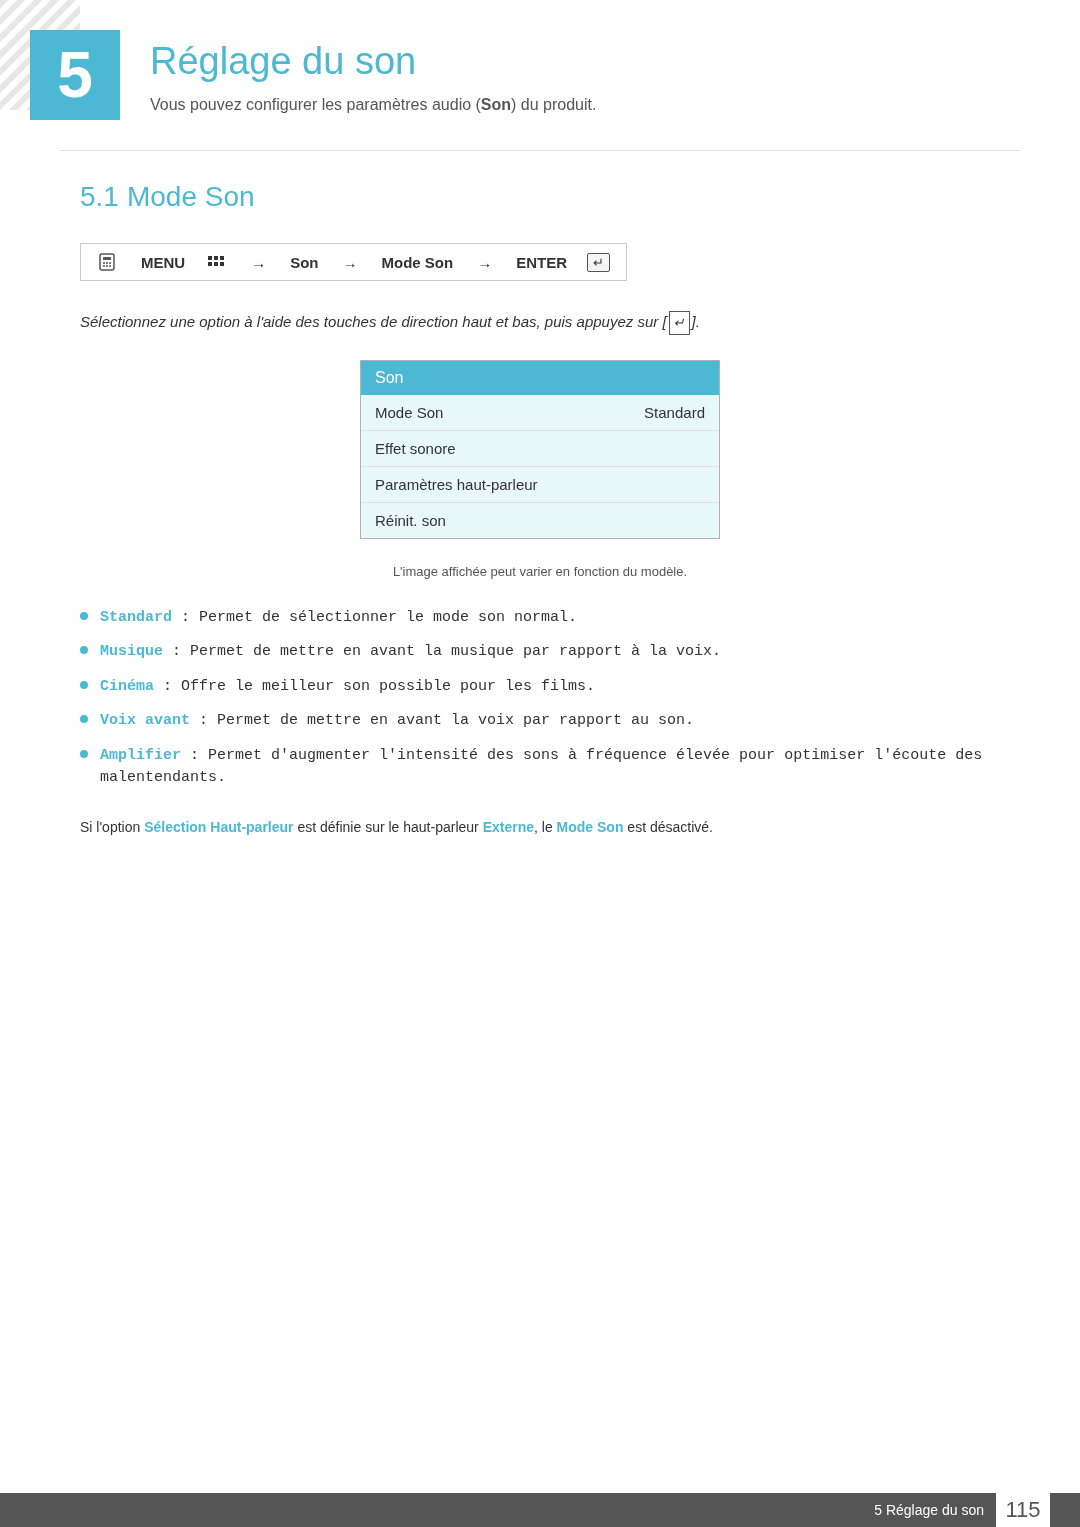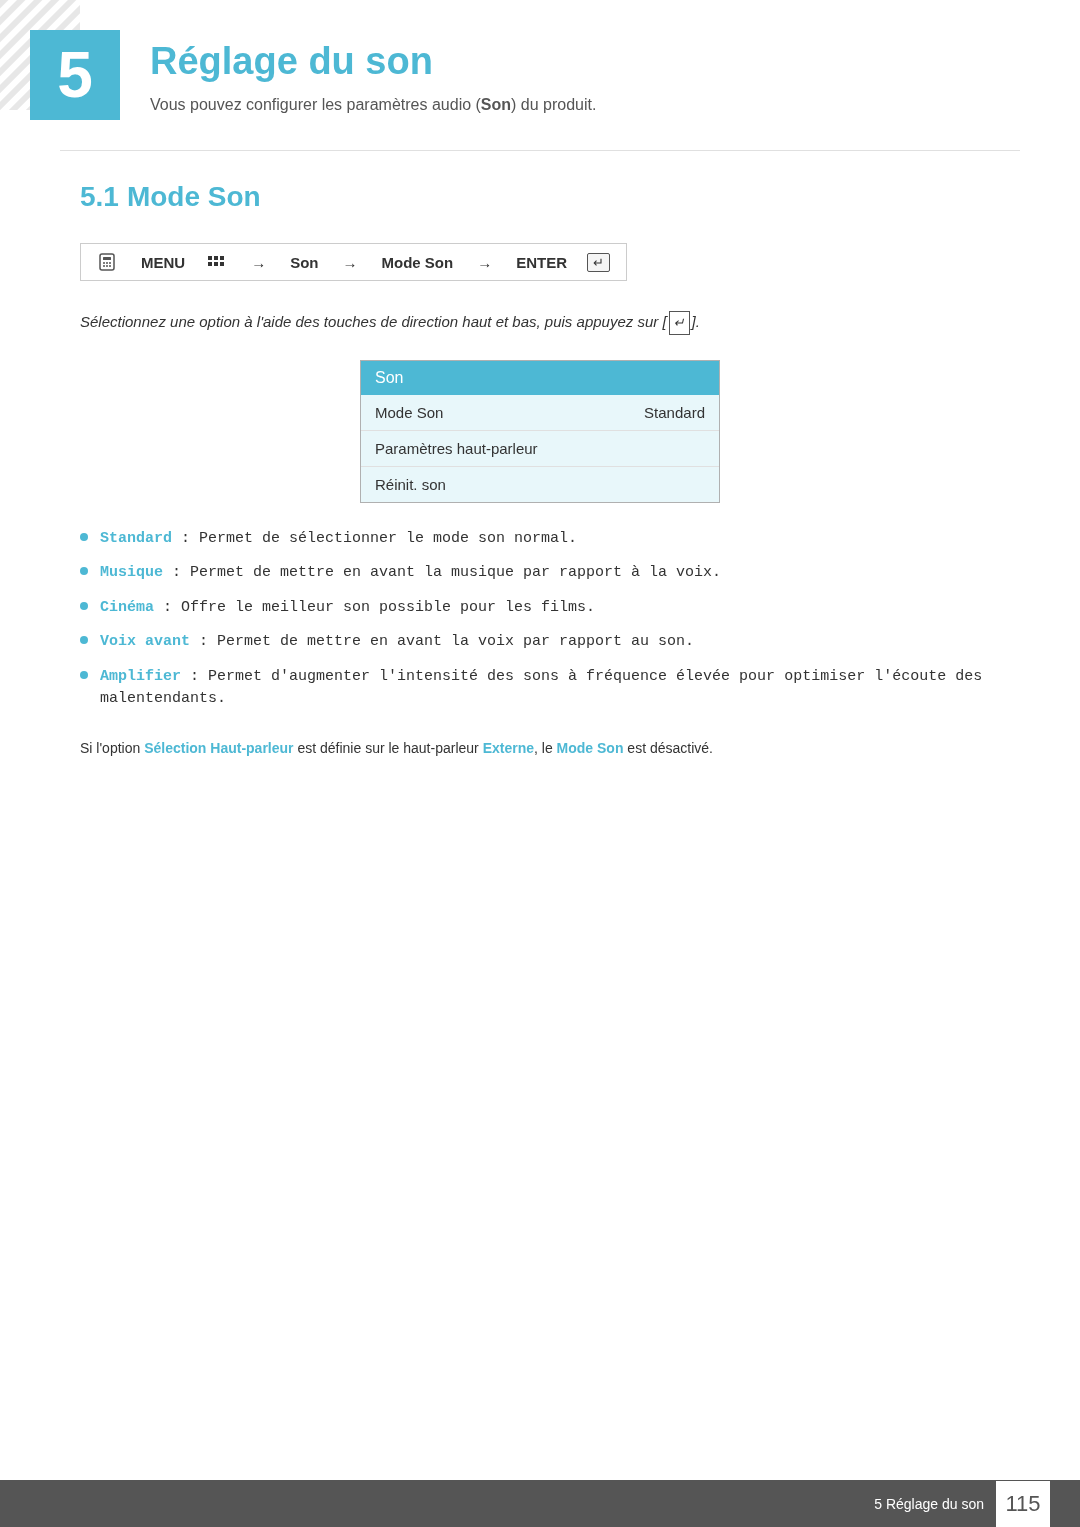--- a/index.html
+++ b/index.html
@@ -66,21 +66,21 @@
 
     .chapter-title-block {
       display: flex;
       flex-direction: column;
       justify-content: center;
       padding-top: 10px;
     }
 
     .chapter-title {
       font-size: 38px;
-      font-weight: bold;
+      font-weight: normal;
       color: #4db8d4;
       margin-bottom: 10px;
     }
 
     .chapter-subtitle {
       font-size: 16px;
       color: #555555;
       line-height: 1.5;
     }
 
@@ -89,21 +89,21 @@
     }
 
     
     .content {
       padding: 30px 80px 60px 80px;
     }
 
     
     .section-heading {
       font-size: 28px;
-      font-weight: bold;
+      font-weight: normal;
       color: #4db8d4;
       margin-bottom: 30px;
       display: flex;
       align-items: center;
       gap: 8px;
     }
 
     .section-number {
       color: #4db8d4;
     }
@@ -267,21 +267,21 @@
       font-weight: bold;
       color: #4db8d4;
     }
 
     
     .footer {
       position: absolute;
       bottom: 0;
       left: 0;
       right: 0;
-      height: 47px;
+      height: 34px;
       background: #555555;
       display: flex;
       align-items: center;
       justify-content: flex-end;
       padding: 0 30px;
     }
 
     .footer-text {
       color: #ffffff;
       font-size: 14px;
@@ -382,28 +382,32 @@
   </p>
 
   
   <div class="menu-container">
     <div class="menu-header">Son</div>
     <div class="menu-item">
       <span class="menu-item-label">Mode Son</span>
       <span class="menu-item-value">Standard</span>
     </div>
     <div class="menu-item">
+      <span class="menu-item-label">Effet sonore</span>
+    </div>
+    <div class="menu-item">
       <span class="menu-item-label">Paramètres haut-parleur</span>
     </div>
     <div class="menu-item">
       <span class="menu-item-label">Réinit. son</span>
     </div>
   </div>
 
   
+  <p class="menu-caption">L'image affichée peut varier en fonction du modèle.</p>
 
   
   <ul class="bullet-list">
     <li>
       <span class="bullet-dot"></span>
       <span class="bullet-text">
         <span class="bullet-term">Standard</span><span> : </span><span>Permet de sélectionner le mode son normal.</span>
       </span>
     </li>
     <li>

